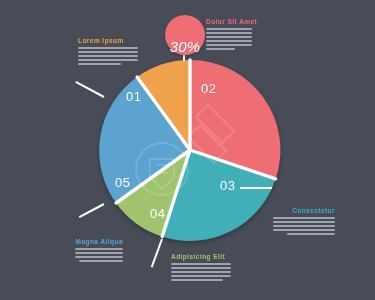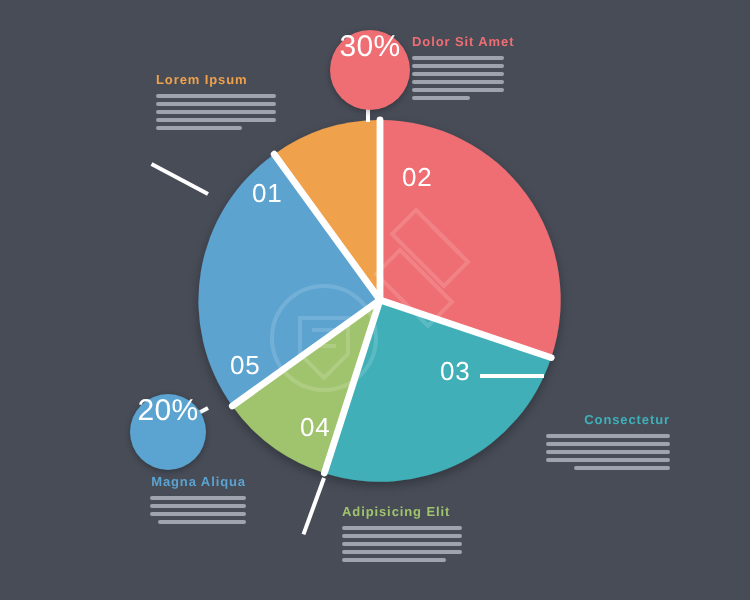--- a/index.html
+++ b/index.html
@@ -51,26 +51,27 @@
     height: 2px;
     background: #ffffff;
     transform-origin: 0 50%;
   }
 
   
   .bubble {
     position: absolute;
     border-radius: 50%;
     display: flex;
-    align-items: flex-start;
+    align-items: flex-end;
     justify-content: center;
     color: #ffffff;
     font-size: 15px;
     letter-spacing: 0.2px;
     box-shadow: 0 1px 3px rgba(0,0,0,.28);
+    font-style: italic;
   }
 
   
   .block { position: absolute; }
   .block-title {
     font-size: 6.5px;
     font-weight: bold;
     letter-spacing: .45px;
     margin: 0 0 3px 0;
     white-space: nowrap;
@@ -145,23 +146,20 @@
   <div class="connector" style="left:104px; top:96px; width:32px; transform:rotate(208deg);"></div>
   <div class="connector" style="left:104px; top:203px; width:28px; transform:rotate(152deg);"></div>
   <div class="connector" style="left:162px; top:238px; width:30px; transform:rotate(110deg);"></div>
   <div class="connector" style="left:272px; top:187px; width:32px; transform:rotate(180deg);"></div>
 
   <div class="bubble" style="left:165px; top:15px; width:40px; height:40px; background:#ee6e73;">
     <span>30%</span>
   </div>
 
 
-  <div class="bubble" style="left:65px; top:197px; width:38px; height:38px; background:#5ba3d0;">
-    <span>20%</span>
-  </div>
 
 
 
   <div class="block" style="left:206px; top:18px; width:46px;">
     <div class="block-title" style="color:#ee6e73;">Dolor Sit Amet</div>
     <div class="block-body">
       <span class="ln" style="width:100%"></span>
       <span class="ln" style="width:100%"></span>
       <span class="ln" style="width:100%"></span>
       <span class="ln" style="width:100%"></span>

